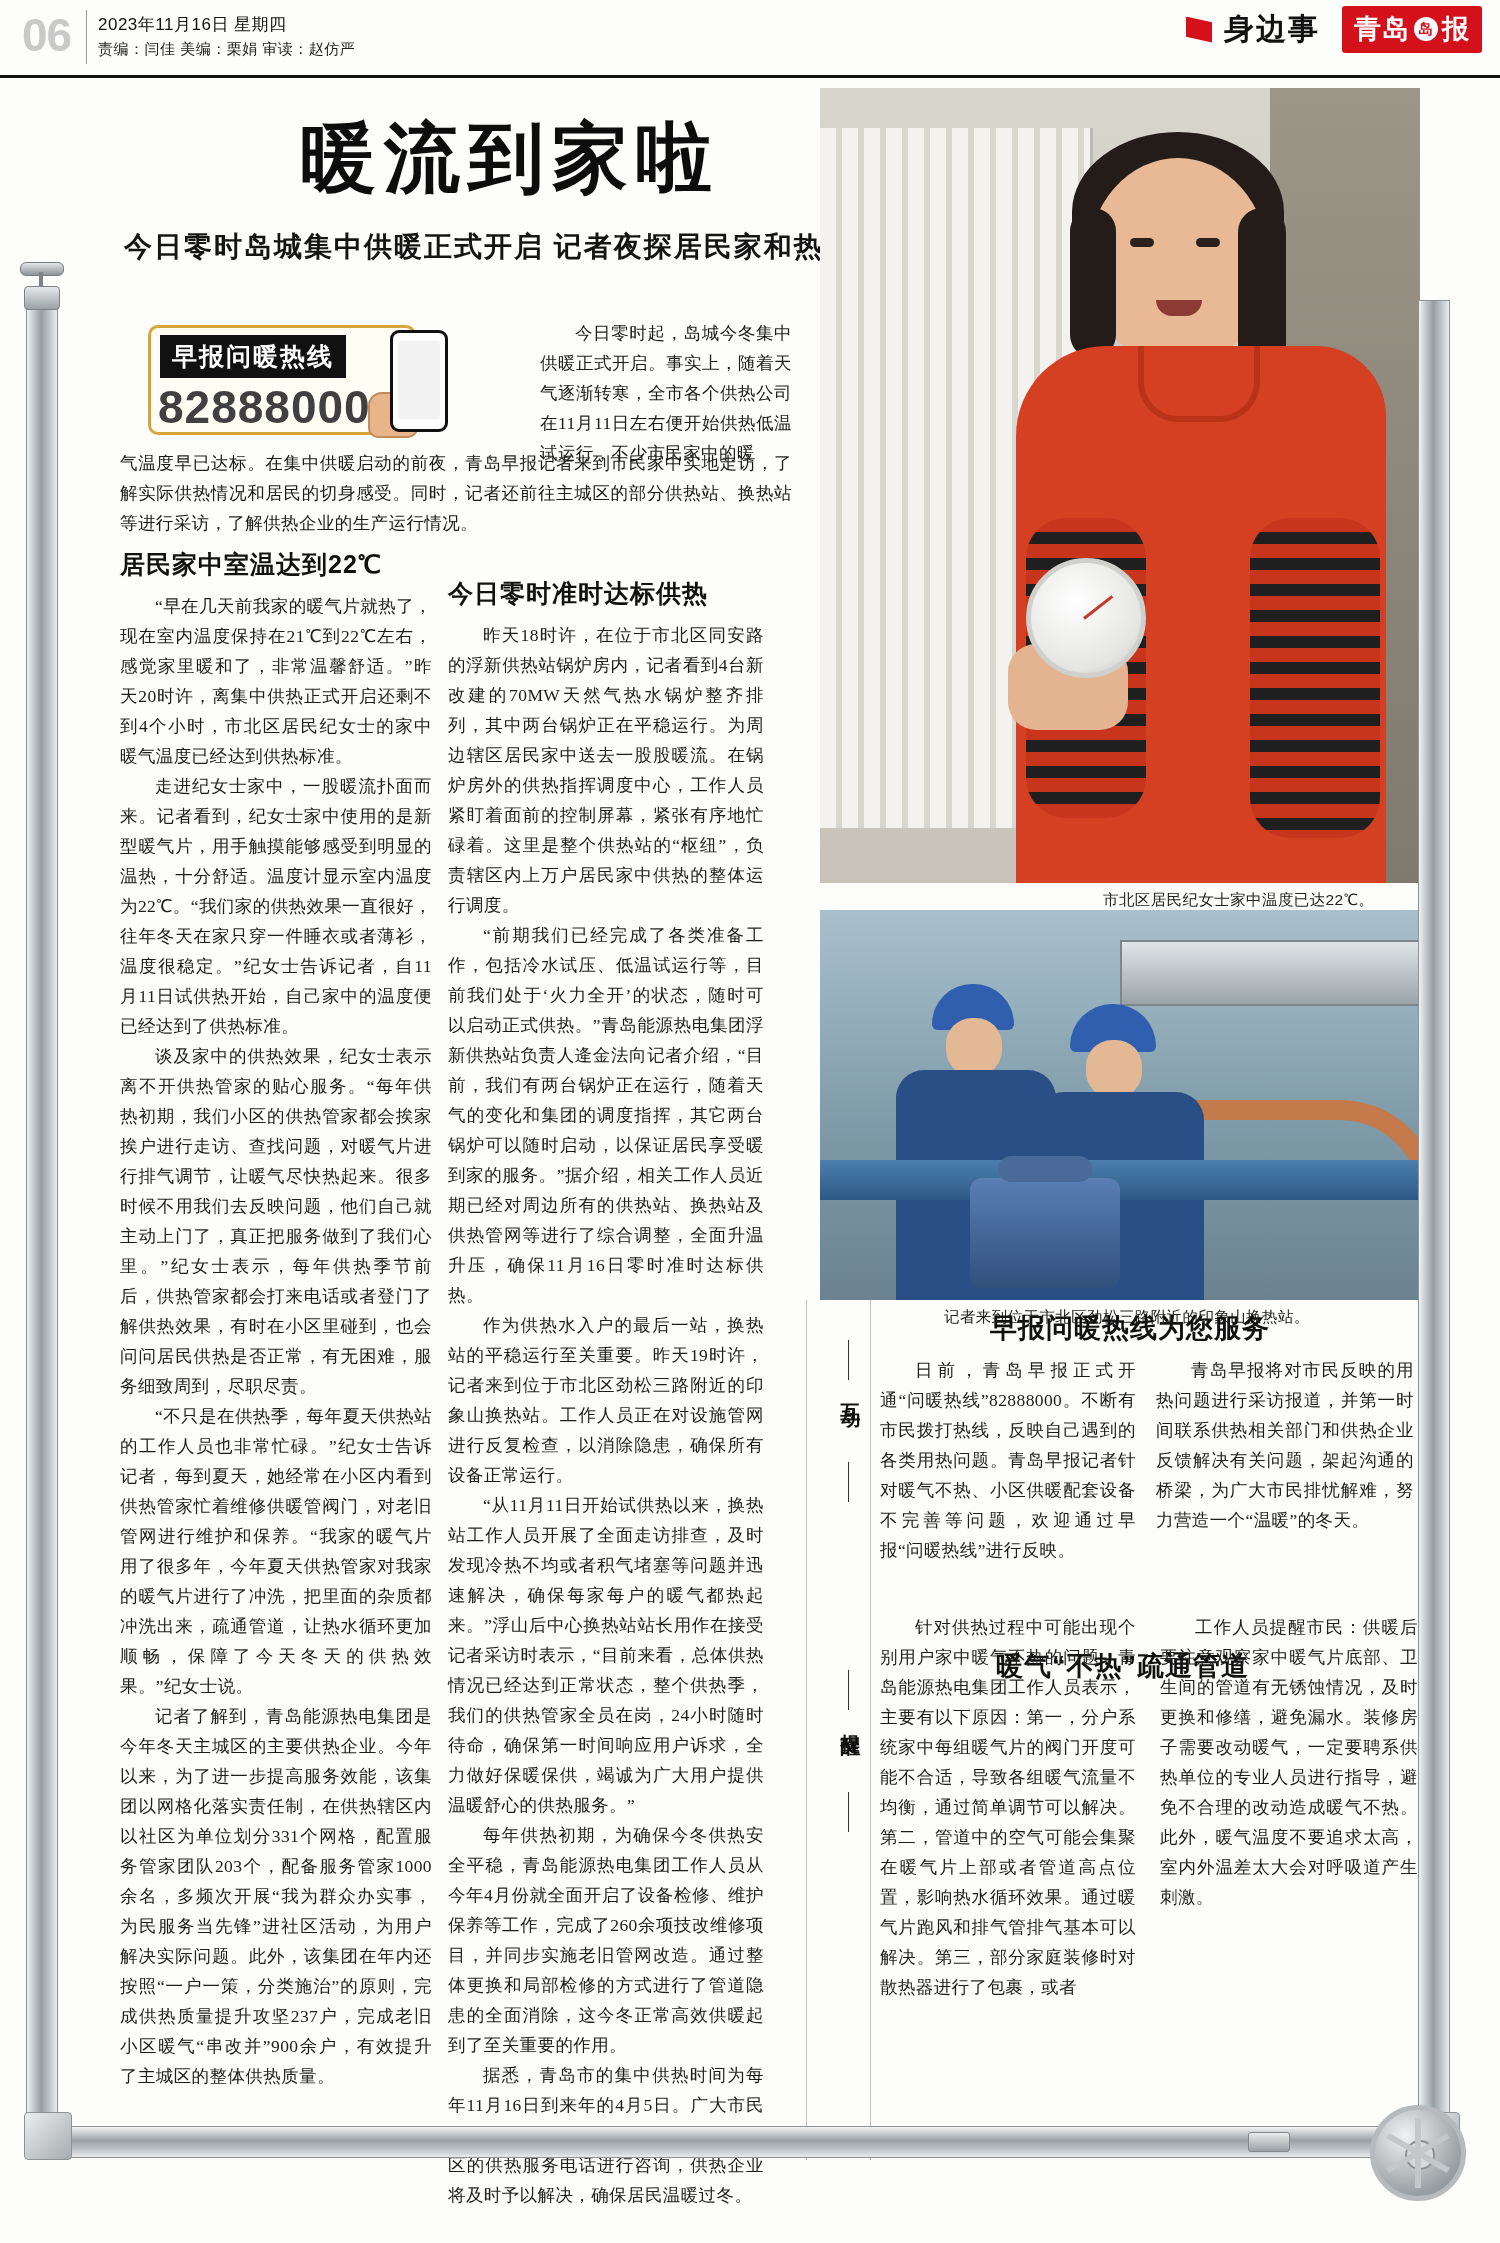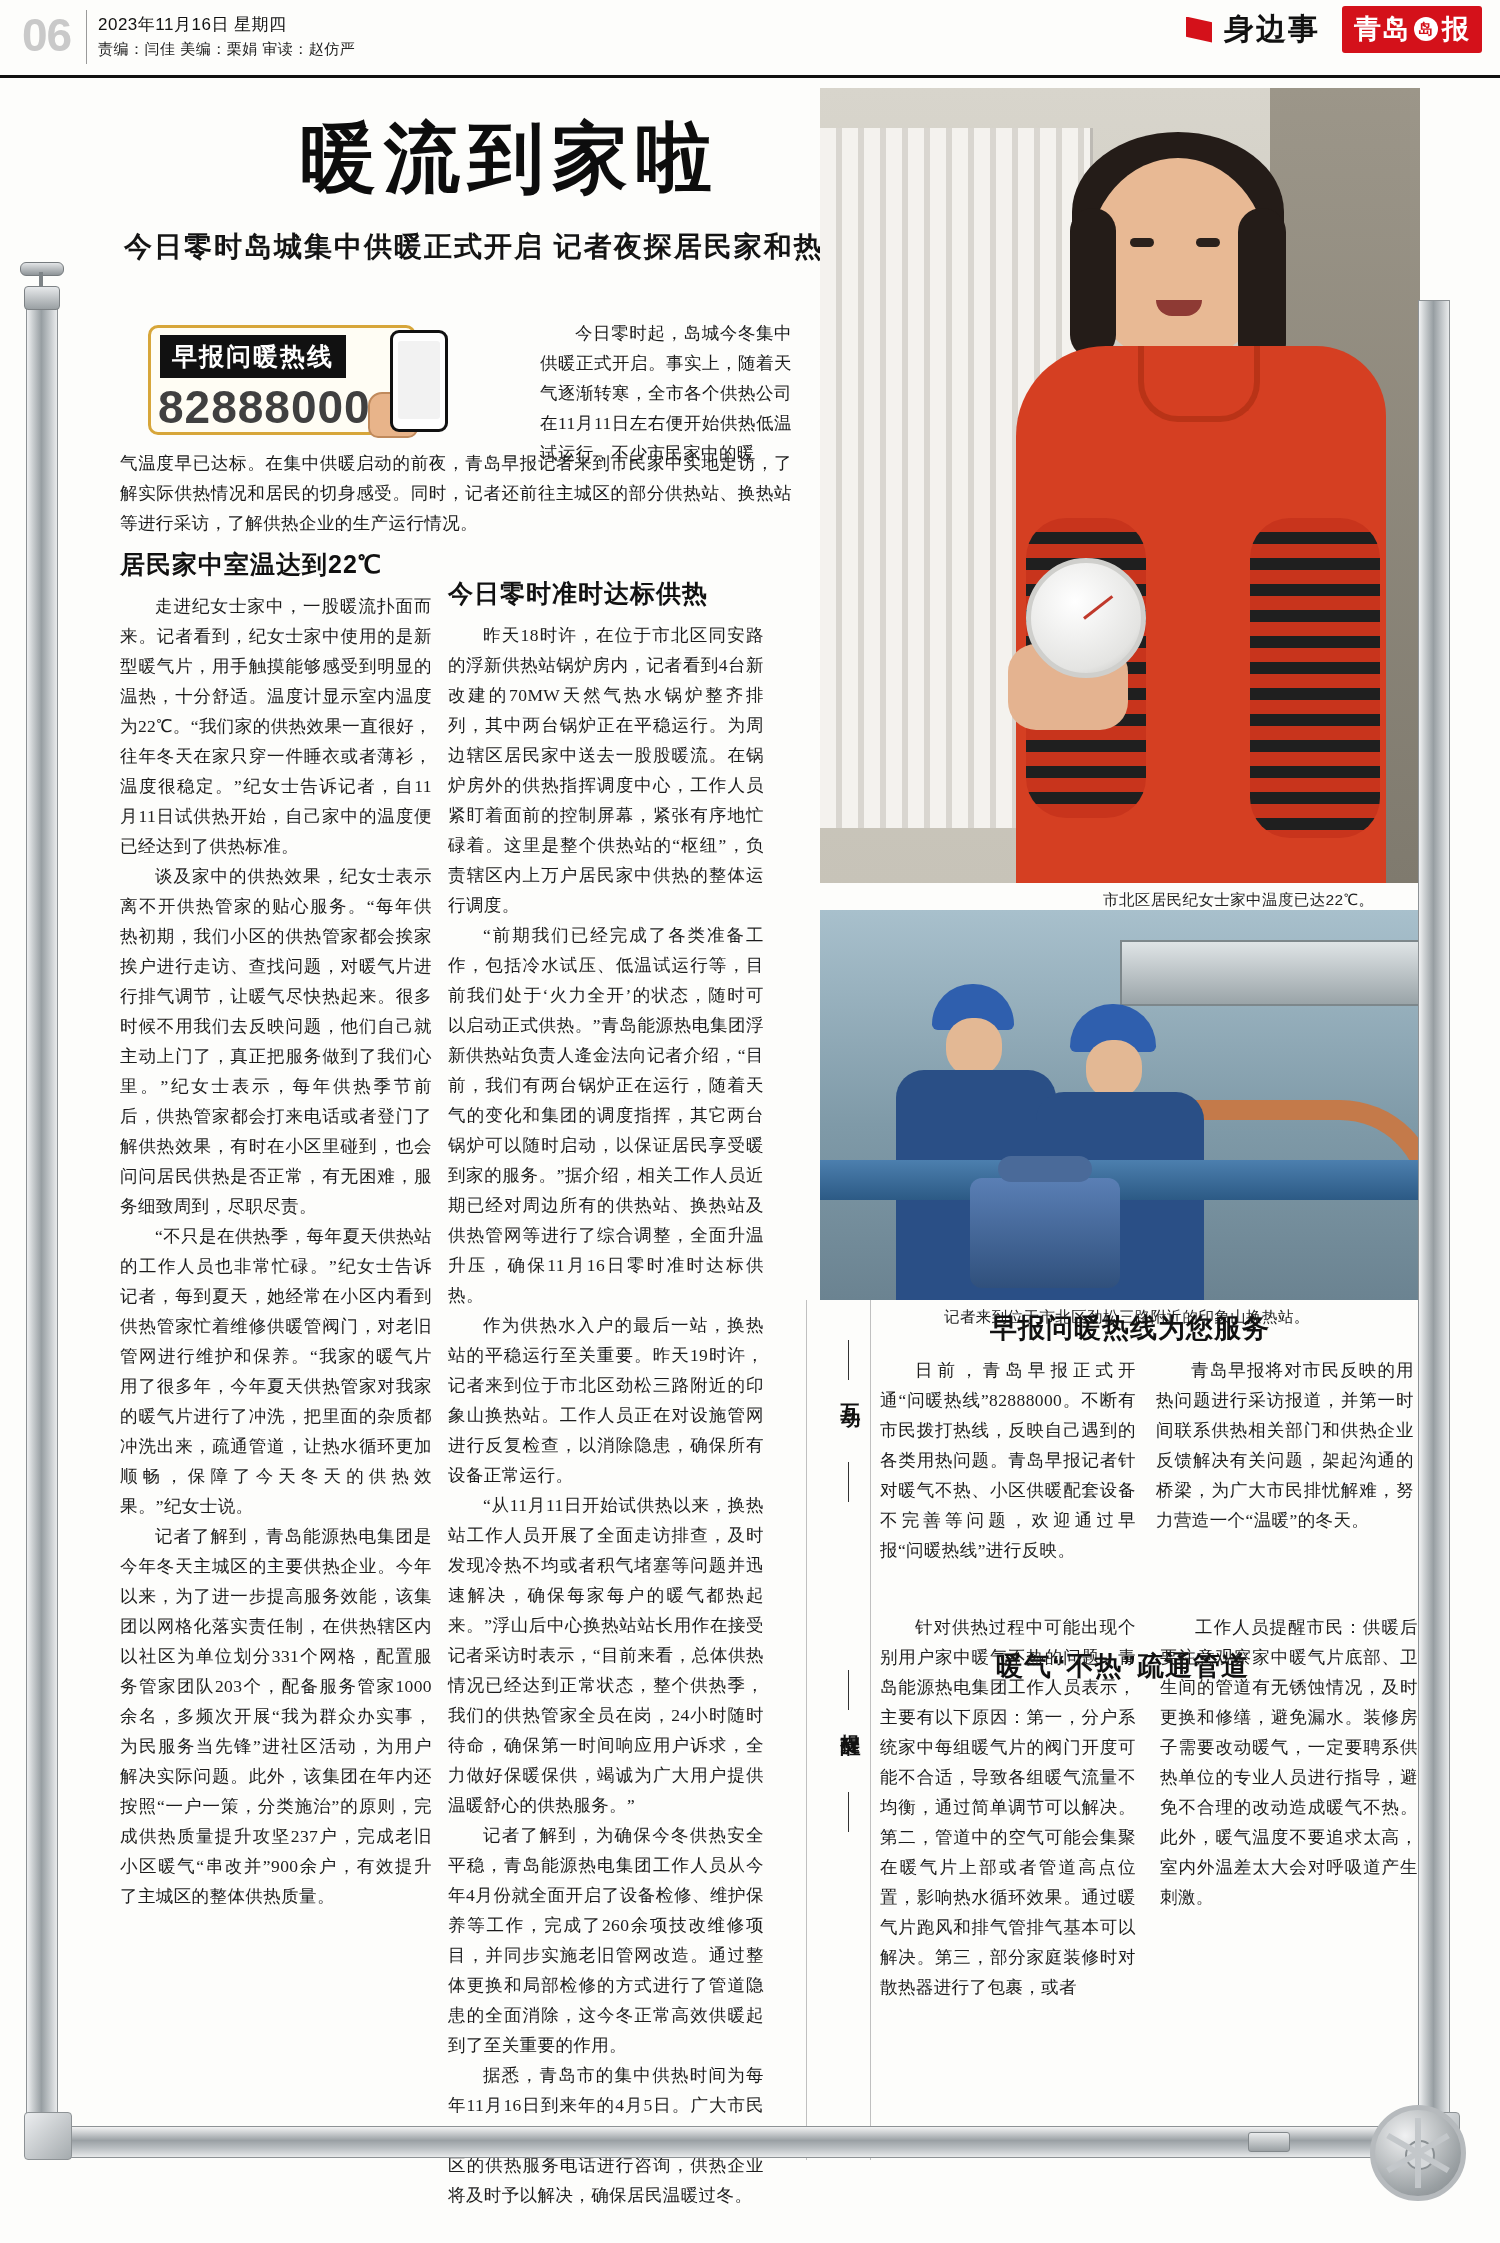--- a/index.html
+++ b/index.html
@@ -524,33 +524,34 @@
 
   <div class="lead-col">
     <p>今日零时起，岛城今冬集中供暖正式开启。事实上，随着天气逐渐转寒，全市各个供热公司在11月11日左右便开始供热低温试运行，不少市民家中的暖</p>
   </div>
   <div class="lead-wrap">
     <p>气温度早已达标。在集中供暖启动的前夜，青岛早报记者来到市民家中实地走访，了解实际供热情况和居民的切身感受。同时，记者还前往主城区的部分供热站、换热站等进行采访，了解供热企业的生产运行情况。</p>
   </div>
 
   <div class="body-col col1">
     <div class="col-head">居民家中室温达到22℃</div>
+    <p>“早在几天前我家的暖气片就热了，现在室内温度保持在21℃到22℃左右，感觉家里暖和了，非常温馨舒适。”昨天20时许，离集中供热正式开启还剩不到4个小时，市北区居民纪女士的家中暖气温度已经达到供热标准。</p>
     <p>走进纪女士家中，一股暖流扑面而来。记者看到，纪女士家中使用的是新型暖气片，用手触摸能够感受到明显的温热，十分舒适。温度计显示室内温度为22℃。“我们家的供热效果一直很好，往年冬天在家只穿一件睡衣或者薄衫，温度很稳定。”纪女士告诉记者，自11月11日试供热开始，自己家中的温度便已经达到了供热标准。</p>
     <p>谈及家中的供热效果，纪女士表示离不开供热管家的贴心服务。“每年供热初期，我们小区的供热管家都会挨家挨户进行走访、查找问题，对暖气片进行排气调节，让暖气尽快热起来。很多时候不用我们去反映问题，他们自己就主动上门了，真正把服务做到了我们心里。”纪女士表示，每年供热季节前后，供热管家都会打来电话或者登门了解供热效果，有时在小区里碰到，也会问问居民供热是否正常，有无困难，服务细致周到，尽职尽责。</p>
     <p>“不只是在供热季，每年夏天供热站的工作人员也非常忙碌。”纪女士告诉记者，每到夏天，她经常在小区内看到供热管家忙着维修供暖管阀门，对老旧管网进行维护和保养。“我家的暖气片用了很多年，今年夏天供热管家对我家的暖气片进行了冲洗，把里面的杂质都冲洗出来，疏通管道，让热水循环更加顺畅，保障了今天冬天的供热效果。”纪女士说。</p>
     <p>记者了解到，青岛能源热电集团是今年冬天主城区的主要供热企业。今年以来，为了进一步提高服务效能，该集团以网格化落实责任制，在供热辖区内以社区为单位划分331个网格，配置服务管家团队203个，配备服务管家1000余名，多频次开展“我为群众办实事，为民服务当先锋”进社区活动，为用户解决实际问题。此外，该集团在年内还按照“一户一策，分类施治”的原则，完成供热质量提升攻坚237户，完成老旧小区暖气“串改并”900余户，有效提升了主城区的整体供热质量。</p>
   </div>
 
   <div class="body-col col2">
     <div class="col-head">今日零时准时达标供热</div>
     <p>昨天18时许，在位于市北区同安路的浮新供热站锅炉房内，记者看到4台新改建的70MW天然气热水锅炉整齐排列，其中两台锅炉正在平稳运行。为周边辖区居民家中送去一股股暖流。在锅炉房外的供热指挥调度中心，工作人员紧盯着面前的控制屏幕，紧张有序地忙碌着。这里是整个供热站的“枢纽”，负责辖区内上万户居民家中供热的整体运行调度。</p>
     <p>“前期我们已经完成了各类准备工作，包括冷水试压、低温试运行等，目前我们处于‘火力全开’的状态，随时可以启动正式供热。”青岛能源热电集团浮新供热站负责人逄金法向记者介绍，“目前，我们有两台锅炉正在运行，随着天气的变化和集团的调度指挥，其它两台锅炉可以随时启动，以保证居民享受暖到家的服务。”据介绍，相关工作人员近期已经对周边所有的供热站、换热站及供热管网等进行了综合调整，全面升温升压，确保11月16日零时准时达标供热。</p>
     <p>作为供热水入户的最后一站，换热站的平稳运行至关重要。昨天19时许，记者来到位于市北区劲松三路附近的印象山换热站。工作人员正在对设施管网进行反复检查，以消除隐患，确保所有设备正常运行。</p>
     <p>“从11月11日开始试供热以来，换热站工作人员开展了全面走访排查，及时发现冷热不均或者积气堵塞等问题并迅速解决，确保每家每户的暖气都热起来。”浮山后中心换热站站长用作在接受记者采访时表示，“目前来看，总体供热情况已经达到正常状态，整个供热季，我们的供热管家全员在岗，24小时随时待命，确保第一时间响应用户诉求，全力做好保暖保供，竭诚为广大用户提供温暖舒心的供热服务。”</p>
-    <p>记者了解到，为确保今冬供热安全平稳，青岛能源热电集团工作人员从今年4月份就全面开启了设备检修、维护保养等工作，完成了260余项技改维修项目，并同步实施老旧管网改造。通过整体更换和局部检修的方式进行了管道隐患的全面消除，这今冬正常高效供暖起到了至关重要的作用。</p>
+    <p>每年供热初期，为确保今冬供热安全平稳，青岛能源热电集团工作人员从今年4月份就全面开启了设备检修、维护保养等工作，完成了260余项技改维修项目，并同步实施老旧管网改造。通过整体更换和局部检修的方式进行了管道隐患的全面消除，这今冬正常高效供暖起到了至关重要的作用。</p>
     <p>据悉，青岛市的集中供热时间为每年11月16日到来年的4月5日。广大市民如遇到任何供热问题，可以拨打所在小区的供热服务电话进行咨询，供热企业将及时予以解决，确保居民温暖过冬。</p>
   </div>
 
   <div class="photo photo1">
     <div class="p1-bg"></div>
     <div class="p1-radiator"></div>
     <div class="p1-wall-right"></div>
     <div class="p1-hair"></div>
     <div class="p1-person-head"></div>
     <div class="p1-hair2"></div>

